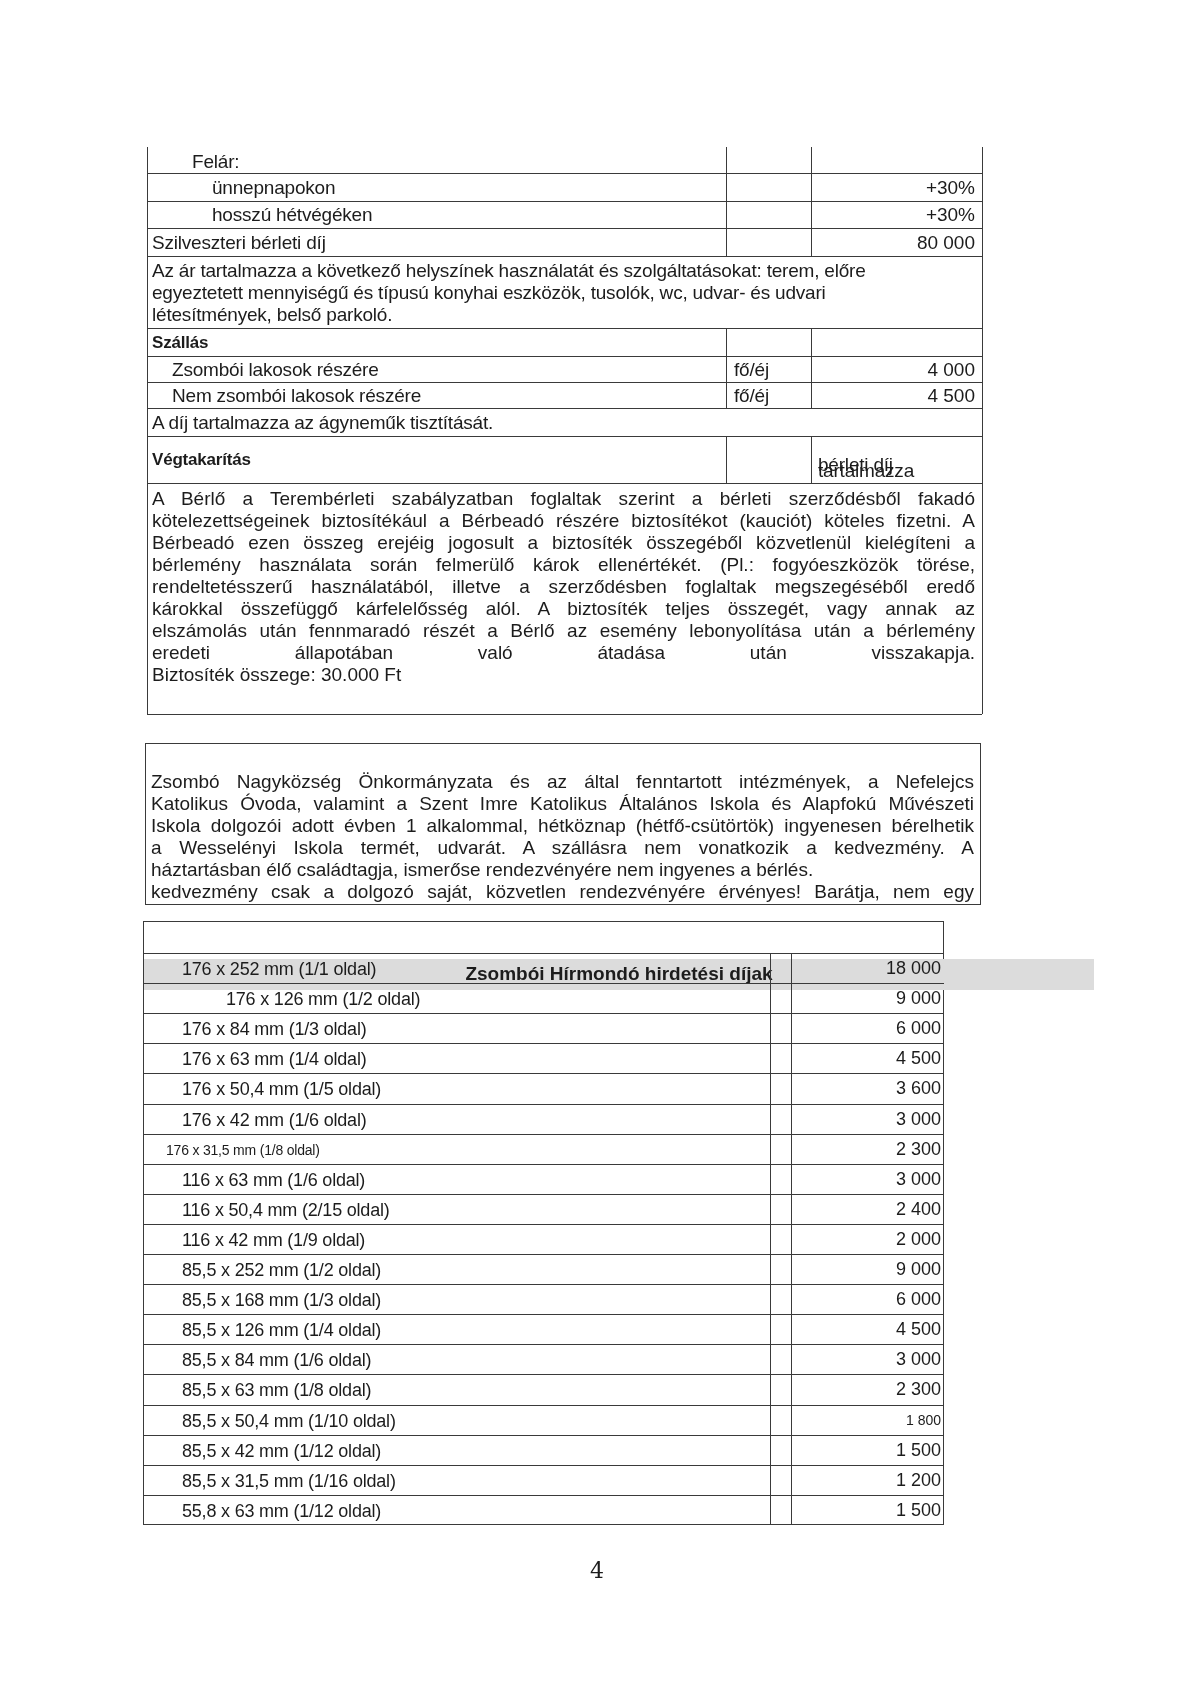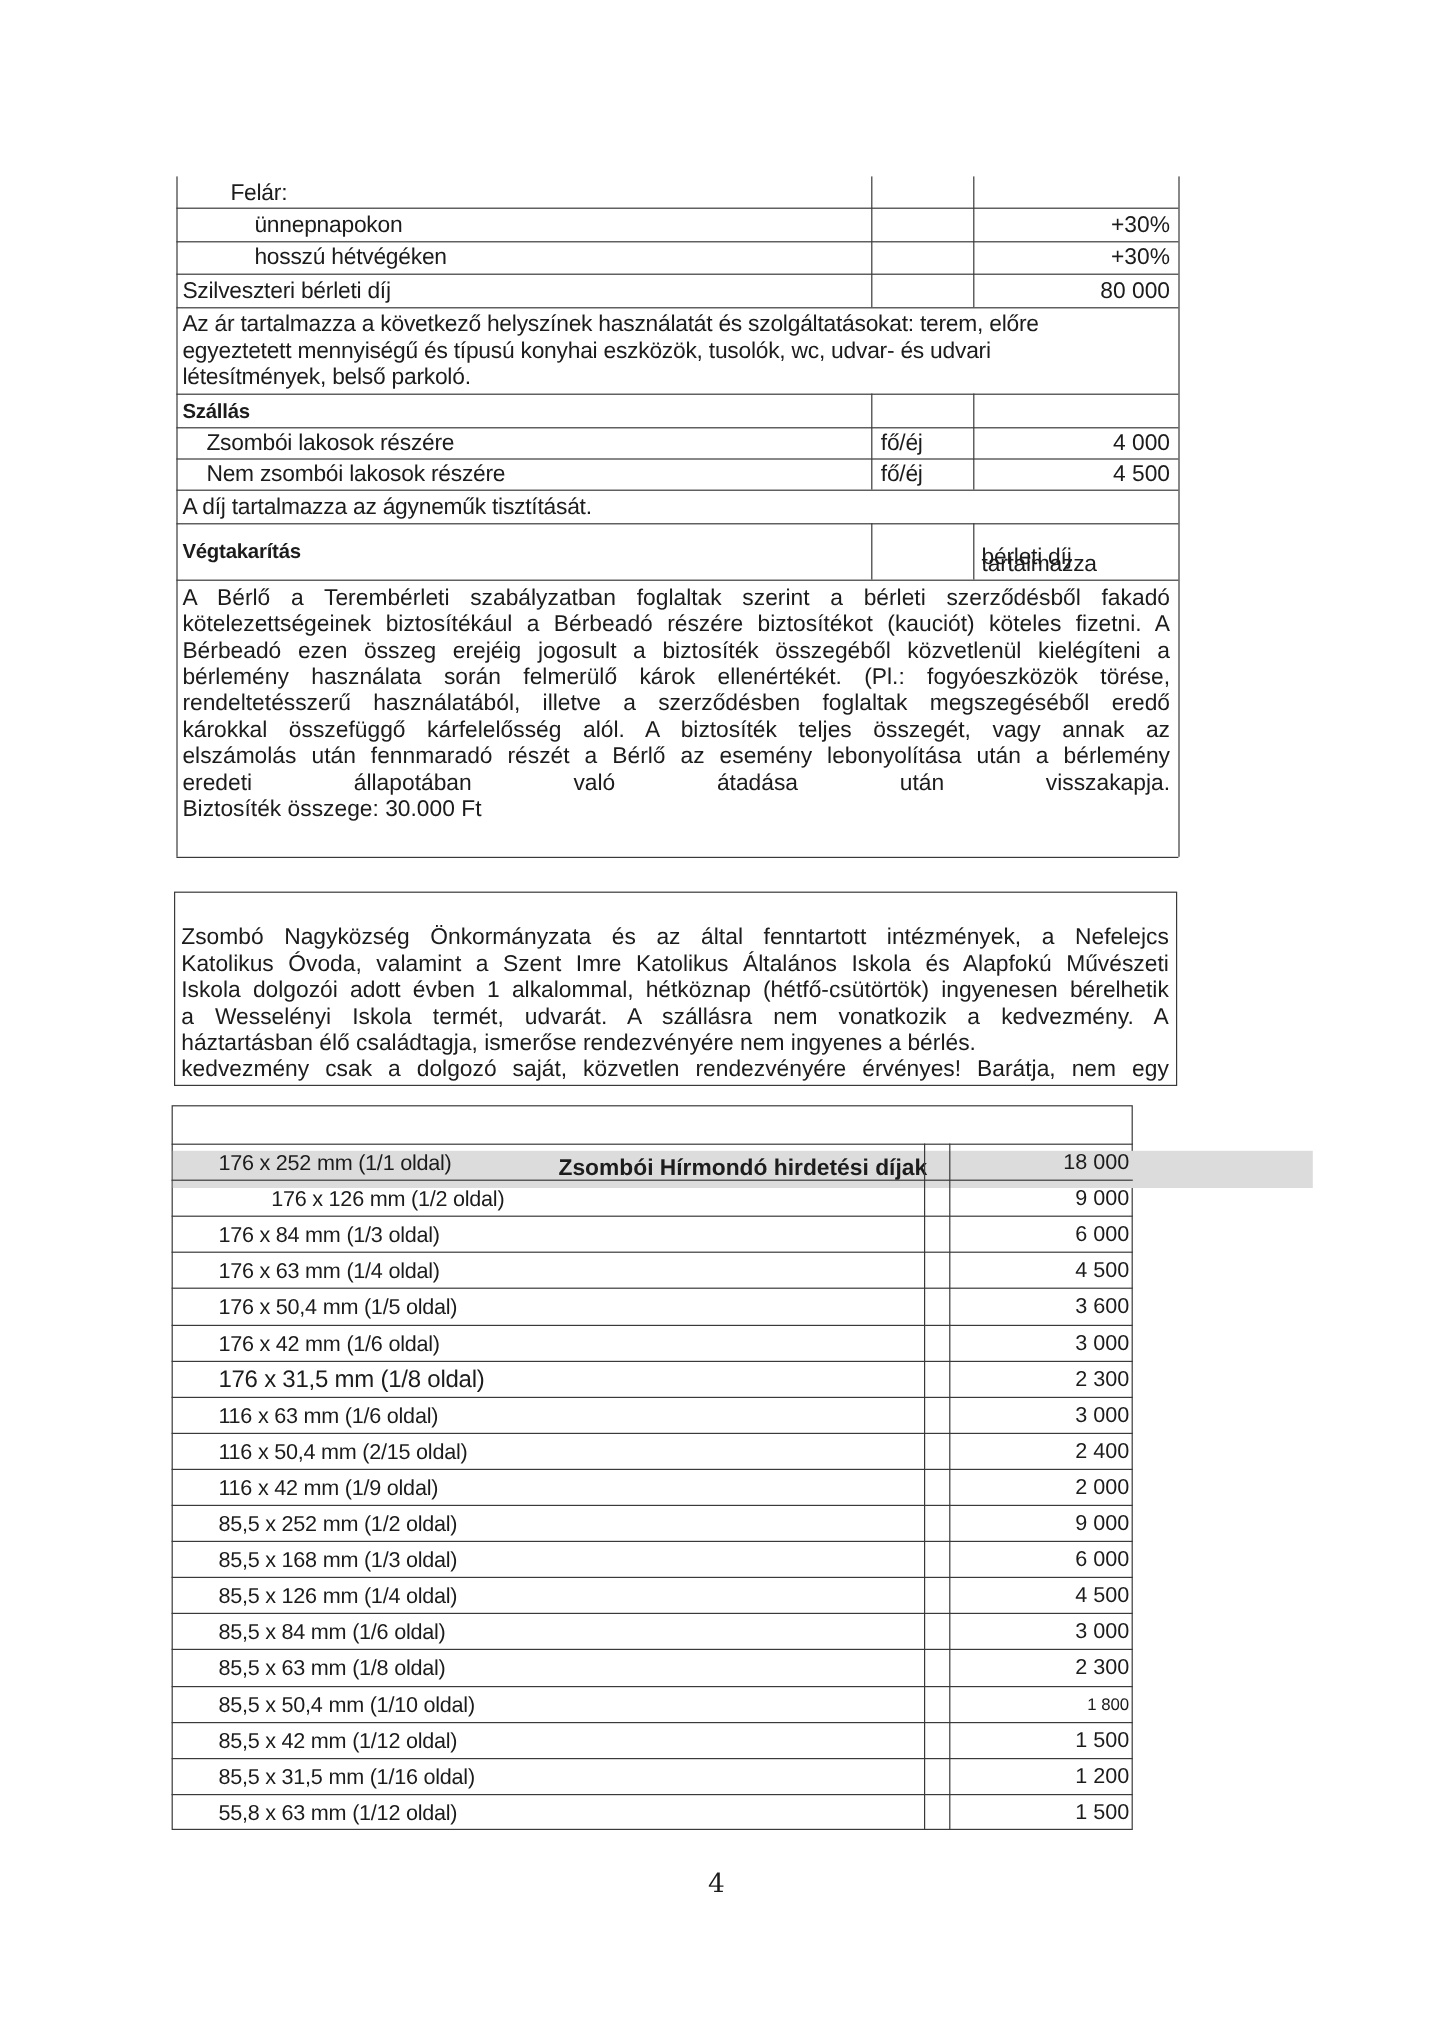--- a/index.html
+++ b/index.html
@@ -123,21 +123,21 @@
     <div class="line-h" style="left: 143px; top: 1043px; width: 801px;"></div>
     <div class="txt" style="left: 182px; top: 1048px; font-size: 18px;">176 x 63 mm (1/4 oldal)</div>
     <div class="num" style="left: 791px; width: 150px; top: 1047px; font-size: 18px;">4 500</div>
     <div class="line-h" style="left: 143px; top: 1073px; width: 801px;"></div>
     <div class="txt" style="left: 182px; top: 1078px; font-size: 18px;">176 x 50,4 mm (1/5 oldal)</div>
     <div class="num" style="left: 791px; width: 150px; top: 1077px; font-size: 18px;">3 600</div>
     <div class="line-h" style="left: 143px; top: 1104px; width: 801px;"></div>
     <div class="txt" style="left: 182px; top: 1109px; font-size: 18px;">176 x 42 mm (1/6 oldal)</div>
     <div class="num" style="left: 791px; width: 150px; top: 1108px; font-size: 18px;">3 000</div>
     <div class="line-h" style="left: 143px; top: 1134px; width: 801px;"></div>
-    <div class="txt" style="left: 182px; top: 1139px; font-size: 20px;">176 x 31,5 mm (1/8 oldal)</div>
+    <div class="txt" style="left: 166px; top: 1139px; font-size: 14px;">176 x 31,5 mm (1/8 oldal)</div>
     <div class="num" style="left: 791px; width: 150px; top: 1138px; font-size: 18px;">2 300</div>
     <div class="line-h" style="left: 143px; top: 1164px; width: 801px;"></div>
     <div class="txt" style="left: 182px; top: 1169px; font-size: 18px;">116 x 63 mm (1/6 oldal)</div>
     <div class="num" style="left: 791px; width: 150px; top: 1168px; font-size: 18px;">3 000</div>
     <div class="line-h" style="left: 143px; top: 1194px; width: 801px;"></div>
     <div class="txt" style="left: 182px; top: 1199px; font-size: 18px;">116 x 50,4 mm (2/15 oldal)</div>
     <div class="num" style="left: 791px; width: 150px; top: 1198px; font-size: 18px;">2 400</div>
     <div class="line-h" style="left: 143px; top: 1224px; width: 801px;"></div>
     <div class="txt" style="left: 182px; top: 1229px; font-size: 18px;">116 x 42 mm (1/9 oldal)</div>
     <div class="num" style="left: 791px; width: 150px; top: 1228px; font-size: 18px;">2 000</div>

